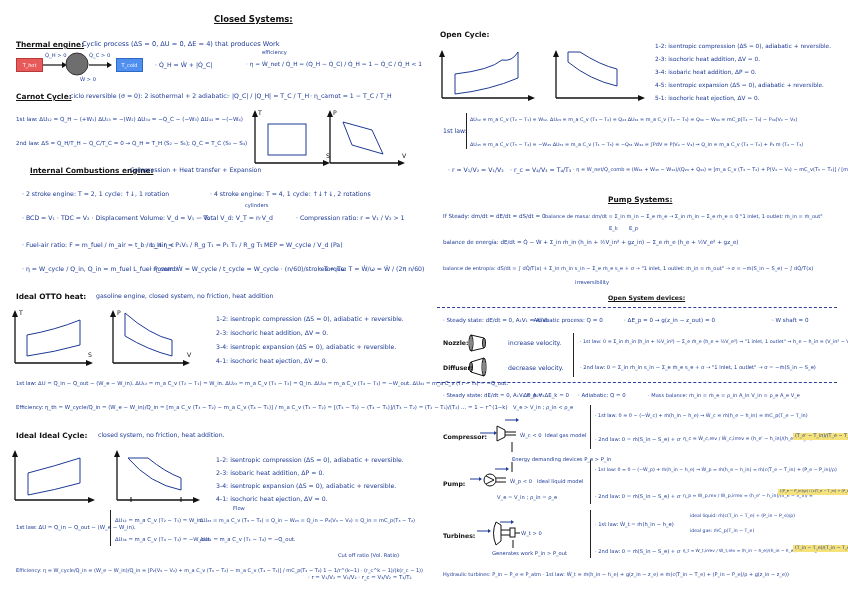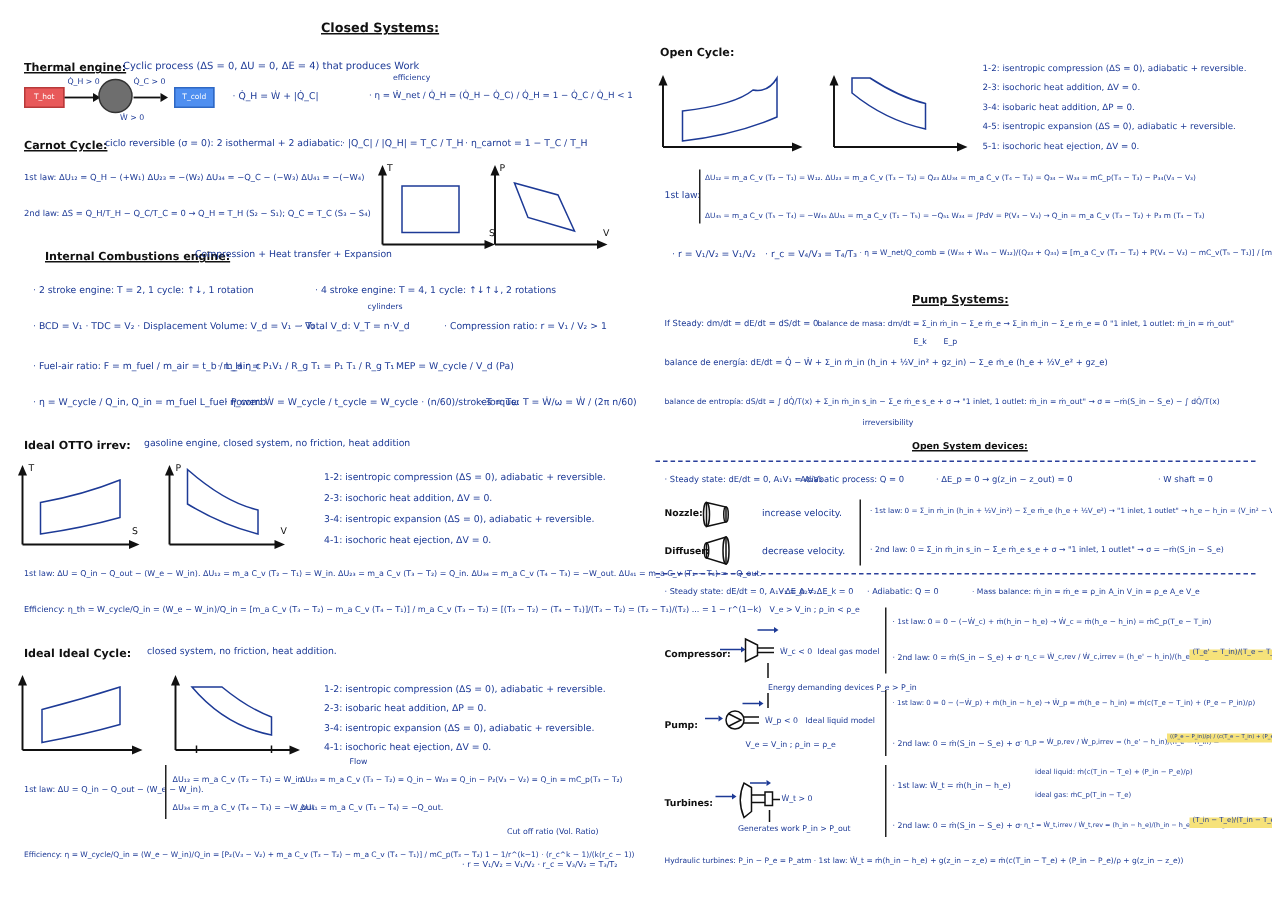--- a/index.html
+++ b/index.html
@@ -76,21 +76,21 @@
 <div class="abs tsm blue" style="left:245px;top:203px;">cylinders</div>
 <div class="abs t blue" style="left:200px;top:215px;">· Total V_d: V_T = n·V_d</div>
 <div class="abs t blue" style="left:296px;top:215px;">· Compression ratio: r = V₁ / V₂ &gt; 1</div>
 <div class="abs t blue" style="left:22px;top:242px;">· Fuel-air ratio: F = m_fuel / m_air = t_b / L_H η_c</div>
 <div class="abs t blue" style="left:145px;top:242px;">· m_air = P₁V₁ / R_g T₁ = P₁ T₁ / R_g T₁</div>
 <div class="abs t blue" style="left:260px;top:242px;">· MEP = W_cycle / V_d (Pa)</div>
 <div class="abs t blue" style="left:22px;top:266px;">· η = W_cycle / Q_in,  Q_in = m_fuel L_fuel η_comb</div>
 <div class="abs t blue" style="left:150px;top:266px;">· Power: Ẇ = W_cycle / t_cycle = W_cycle · (n/60)/strokes = Tω</div>
 <div class="abs t blue" style="left:320px;top:266px;">· Torque: T = Ẇ/ω = Ẇ / (2π n/60)</div>
 
-<div class="abs h" style="left:16px;top:292px;">Ideal OTTO irrev:</div>
+<div class="abs h" style="left:16px;top:292px;">Ideal OTTO heat:</div>
 <div class="abs t blue" style="left:96px;top:293px;">gasoline engine, closed system, no friction, heat addition</div>
 <svg width="848" height="599" style="left:0;top:0;">
   <line x1="15" y1="315" x2="15" y2="363" stroke="#111" stroke-width="1.3"></line>
   <polygon points="12,317 15,310 18,317" fill="#111"></polygon>
   <line x1="15" y1="363" x2="88" y2="363" stroke="#111" stroke-width="1.3"></line>
   <polygon points="86,360 93,363 86,366" fill="#111"></polygon>
   <path d="M27,335 Q55,330 80,320 L80,345 Q55,352 27,356 Z" fill="none" stroke="#1d3a96" stroke-width="1"></path>
   <line x1="113" y1="315" x2="113" y2="363" stroke="#111" stroke-width="1.3"></line>
   <polygon points="110,317 113,310 116,317" fill="#111"></polygon>
   <line x1="113" y1="363" x2="185" y2="363" stroke="#111" stroke-width="1.3"></line>

